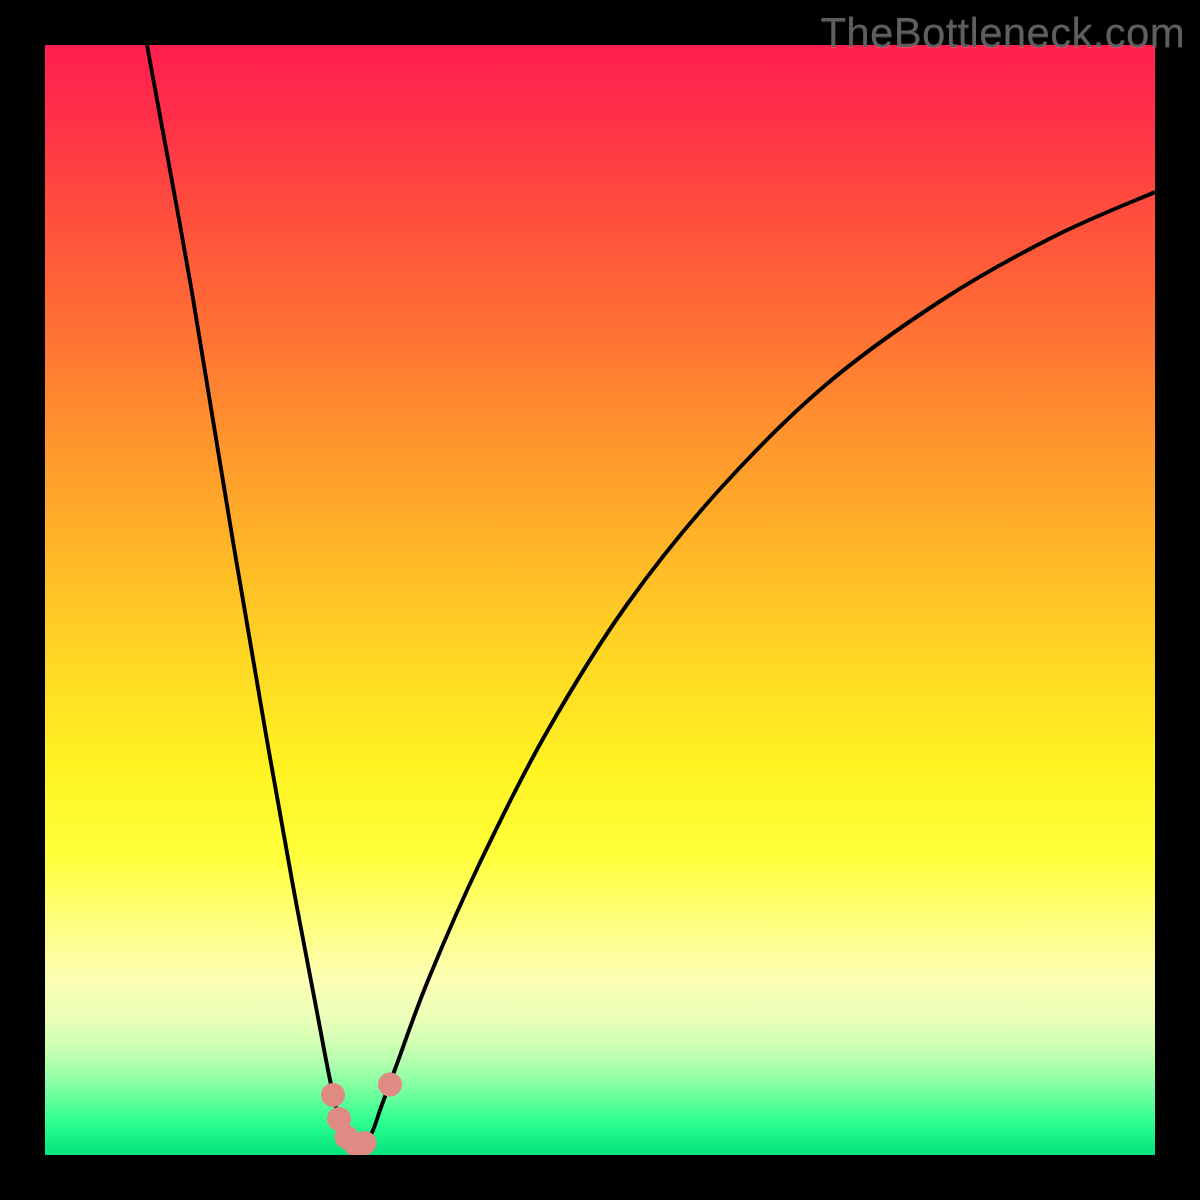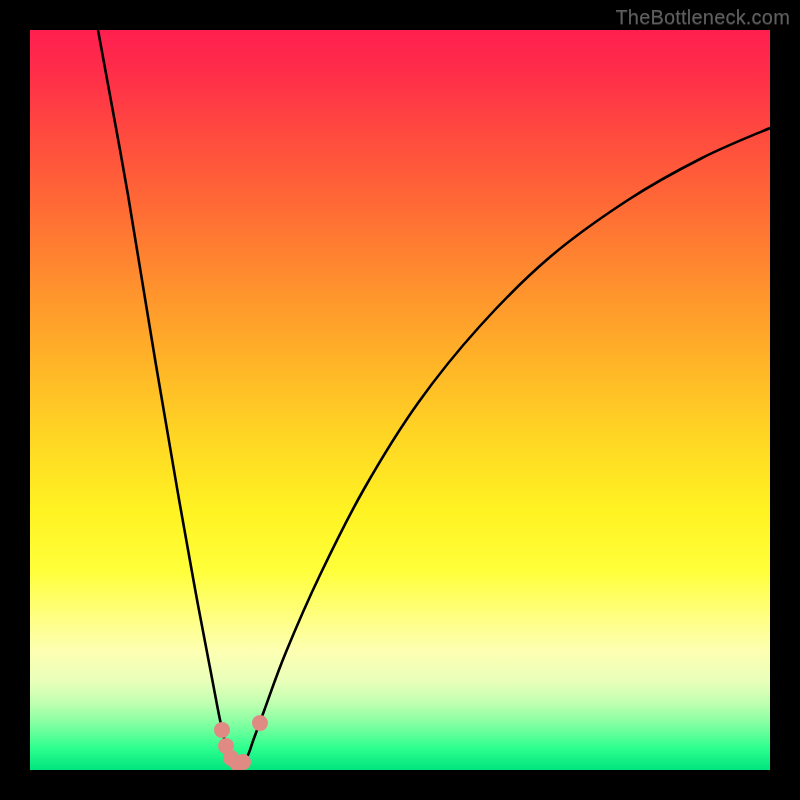--- a/index.html
+++ b/index.html
@@ -53,21 +53,21 @@
     position: absolute;
     inset: 0;
     width: 100%;
     height: 100%;
   }
   .watermark {
     position: absolute;
     top: 6px;
     right: 10px;
     color: #5f5f5f;
-    font-size: 20px;
+    font-size: 28px;
     letter-spacing: 0.2px;
     white-space: nowrap;
     text-shadow: 0 1px 0 rgba(255,255,255,0.15);
   }
 </style>
 </head>
 <body>
 
 <div class="frame">
 

